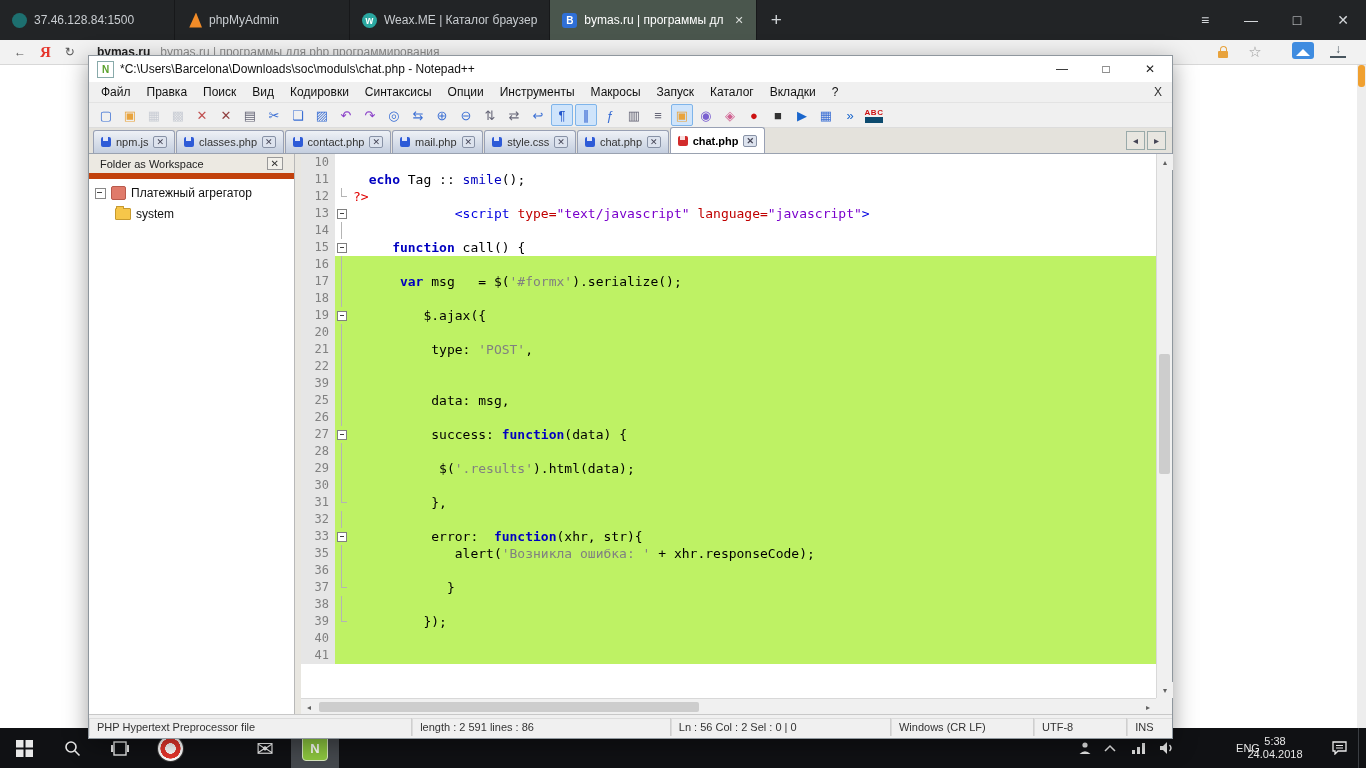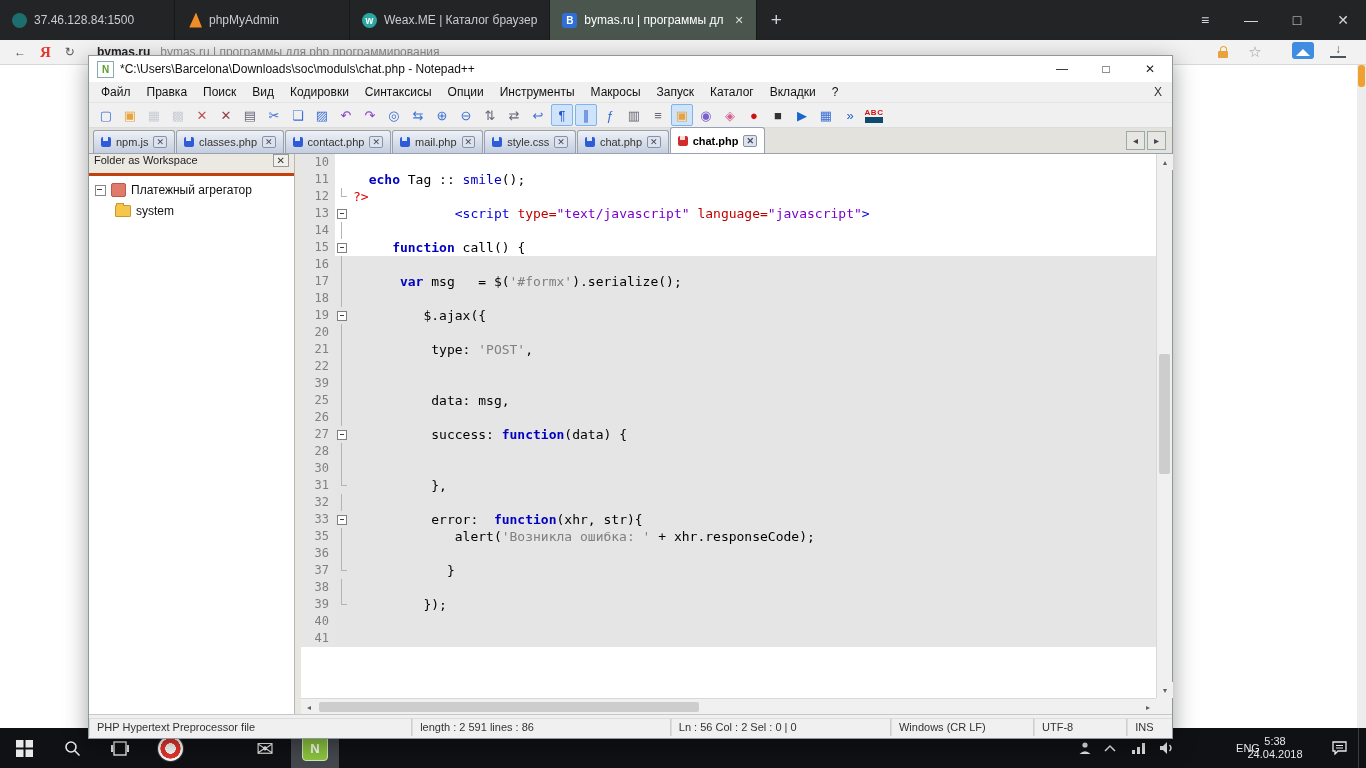--- a/index.html
+++ b/index.html
@@ -75,35 +75,35 @@
         background:linear-gradient(#eef1f6,#c4cedf);border:1px solid #98a0b4;border-bottom:none;border-radius:3px 3px 0 0}
   .ftab.active{background:#fff;height:25px;font-weight:bold;color:#000}
   .fsave{width:10px;height:10px;border-radius:2px;position:relative}
   .fsave::after{content:"";position:absolute;left:2px;top:0;width:5px;height:4px;background:rgba(255,255,255,.85)}
   .ftab-x{font-size:9px;color:#445;border:1px solid #8892a6;padding:0 2px;background:#dde3ee;border-radius:2px}
   #tabscroll{margin-left:auto;display:flex;gap:2px;margin-right:6px;margin-bottom:3px}
   .tsbtn{width:17px;height:17px;background:#e8e6e0;border:1px solid #9aa;display:flex;align-items:center;justify-content:center;font-size:10px;color:#445}
 
   
   #wspanel{position:absolute;left:0;top:98px;width:206px;height:560px;background:#fff;border-right:1px solid #b8b8b8;box-sizing:border-box}
-  #wshead{height:19px;background:#ece9e2;border-bottom:3px solid #c2410c;display:flex;align-items:flex-start;font-size:11px;padding:0 5px;color:#222}
+  #wshead{height:19px;background:#ece9e2;border-bottom:6px solid #c2410c;display:flex;align-items:center;font-size:11px;padding:0 11px;color:#222}
   #wshead .x{margin-left:auto;font-size:10px;color:#333;border:1px solid #999;background:#f2f0ea;padding:0 3px}
   .treerow{display:flex;align-items:center;gap:5px;font-size:12px;color:#111;margin-top:7px}
   .expander{width:9px;height:9px;border:1px solid #888;background:#fff;margin-left:6px;position:relative}
   .expander::after{content:"";position:absolute;left:1px;top:3px;width:5px;height:1px;background:#444}
   .ic-root{width:13px;height:12px;background:#e07a6a;border-radius:2px;border:1px solid #b85a4c}
   .ic-folder{width:14px;height:10px;background:#f6c64a;border:1px solid #c79a2e;border-radius:1px;position:relative;margin-left:26px}
   .ic-folder::before{content:"";position:absolute;left:0;top:-3px;width:6px;height:2px;background:#f6c64a;border:1px solid #c79a2e;border-bottom:none;border-radius:1px 1px 0 0}
   #splitter{position:absolute;left:206px;top:98px;width:6px;height:560px;background:#e8e6e0}
 
   
   #editor{position:absolute;left:212px;top:98px;width:871px;height:544px;background:#fff;overflow:hidden;
           font-family:"DejaVu Sans Mono","Liberation Mono",monospace;font-size:13px}
   .cl{display:flex;height:17px;line-height:17px}
-  .cl.shade .fold,.cl.shade .codetext{background:#e5e5e5}
+  .cl.shade .fold,.cl.shade .codetext{background:#bef264}
   .ln{flex:0 0 34px;background:#e6e6e6;color:#808080;text-align:right;padding-right:6px;font-size:12px;box-sizing:border-box}
   .fold{flex:0 0 14px;position:relative;background:#fff}
   .fold.f-m::before{content:"";position:absolute;left:2px;top:4px;width:8px;height:8px;border:1px solid #808080;background:#fff}
   .fold.f-m::after{content:"";position:absolute;left:4.5px;top:8px;width:4px;height:1px;background:#404040}
   .fold.f-l::before{content:"";position:absolute;left:6px;top:0;width:1px;height:17px;background:#b4b4b4}
   .fold.f-e::before{content:"";position:absolute;left:6px;top:0;width:1px;height:9px;background:#b4b4b4}
   .fold.f-e::after{content:"";position:absolute;left:6px;top:8px;width:6px;height:1px;background:#b4b4b4}
   .codetext{flex:1;white-space:pre;padding-left:4px;background:#fff}
   .c-d{color:#000}.c-k{color:#0000c0;font-weight:bold}.c-fn{color:#0000c0}.c-s{color:#808080}
   .c-tag{color:#0000e0}.c-attr{color:#c00000}.c-val{color:#7a00cc}.c-php{color:#e00000}
@@ -517,20 +517,25 @@
         <span class="ln">27</span>
         <span class="fold f-m"></span>
         <span class="codetext"><span class="c-d">          success: </span><span class="c-k">function</span><span class="c-d">(data) {</span></span>
       </div>
       <div class="cl shade">
         <span class="ln">28</span>
         <span class="fold f-l"></span>
         <span class="codetext"></span>
       </div>
       <div class="cl shade">
+        <span class="ln">29</span>
+        <span class="fold f-l"></span>
+        <span class="codetext"><span class="c-d">           $(</span><span class="c-s">'.results'</span><span class="c-d">).html(data);</span></span>
+      </div>
+      <div class="cl shade">
         <span class="ln">30</span>
         <span class="fold f-l"></span>
         <span class="codetext"></span>
       </div>
       <div class="cl shade">
         <span class="ln">31</span>
         <span class="fold f-e"></span>
         <span class="codetext"><span class="c-d">          },</span></span>
       </div>
       <div class="cl shade">

